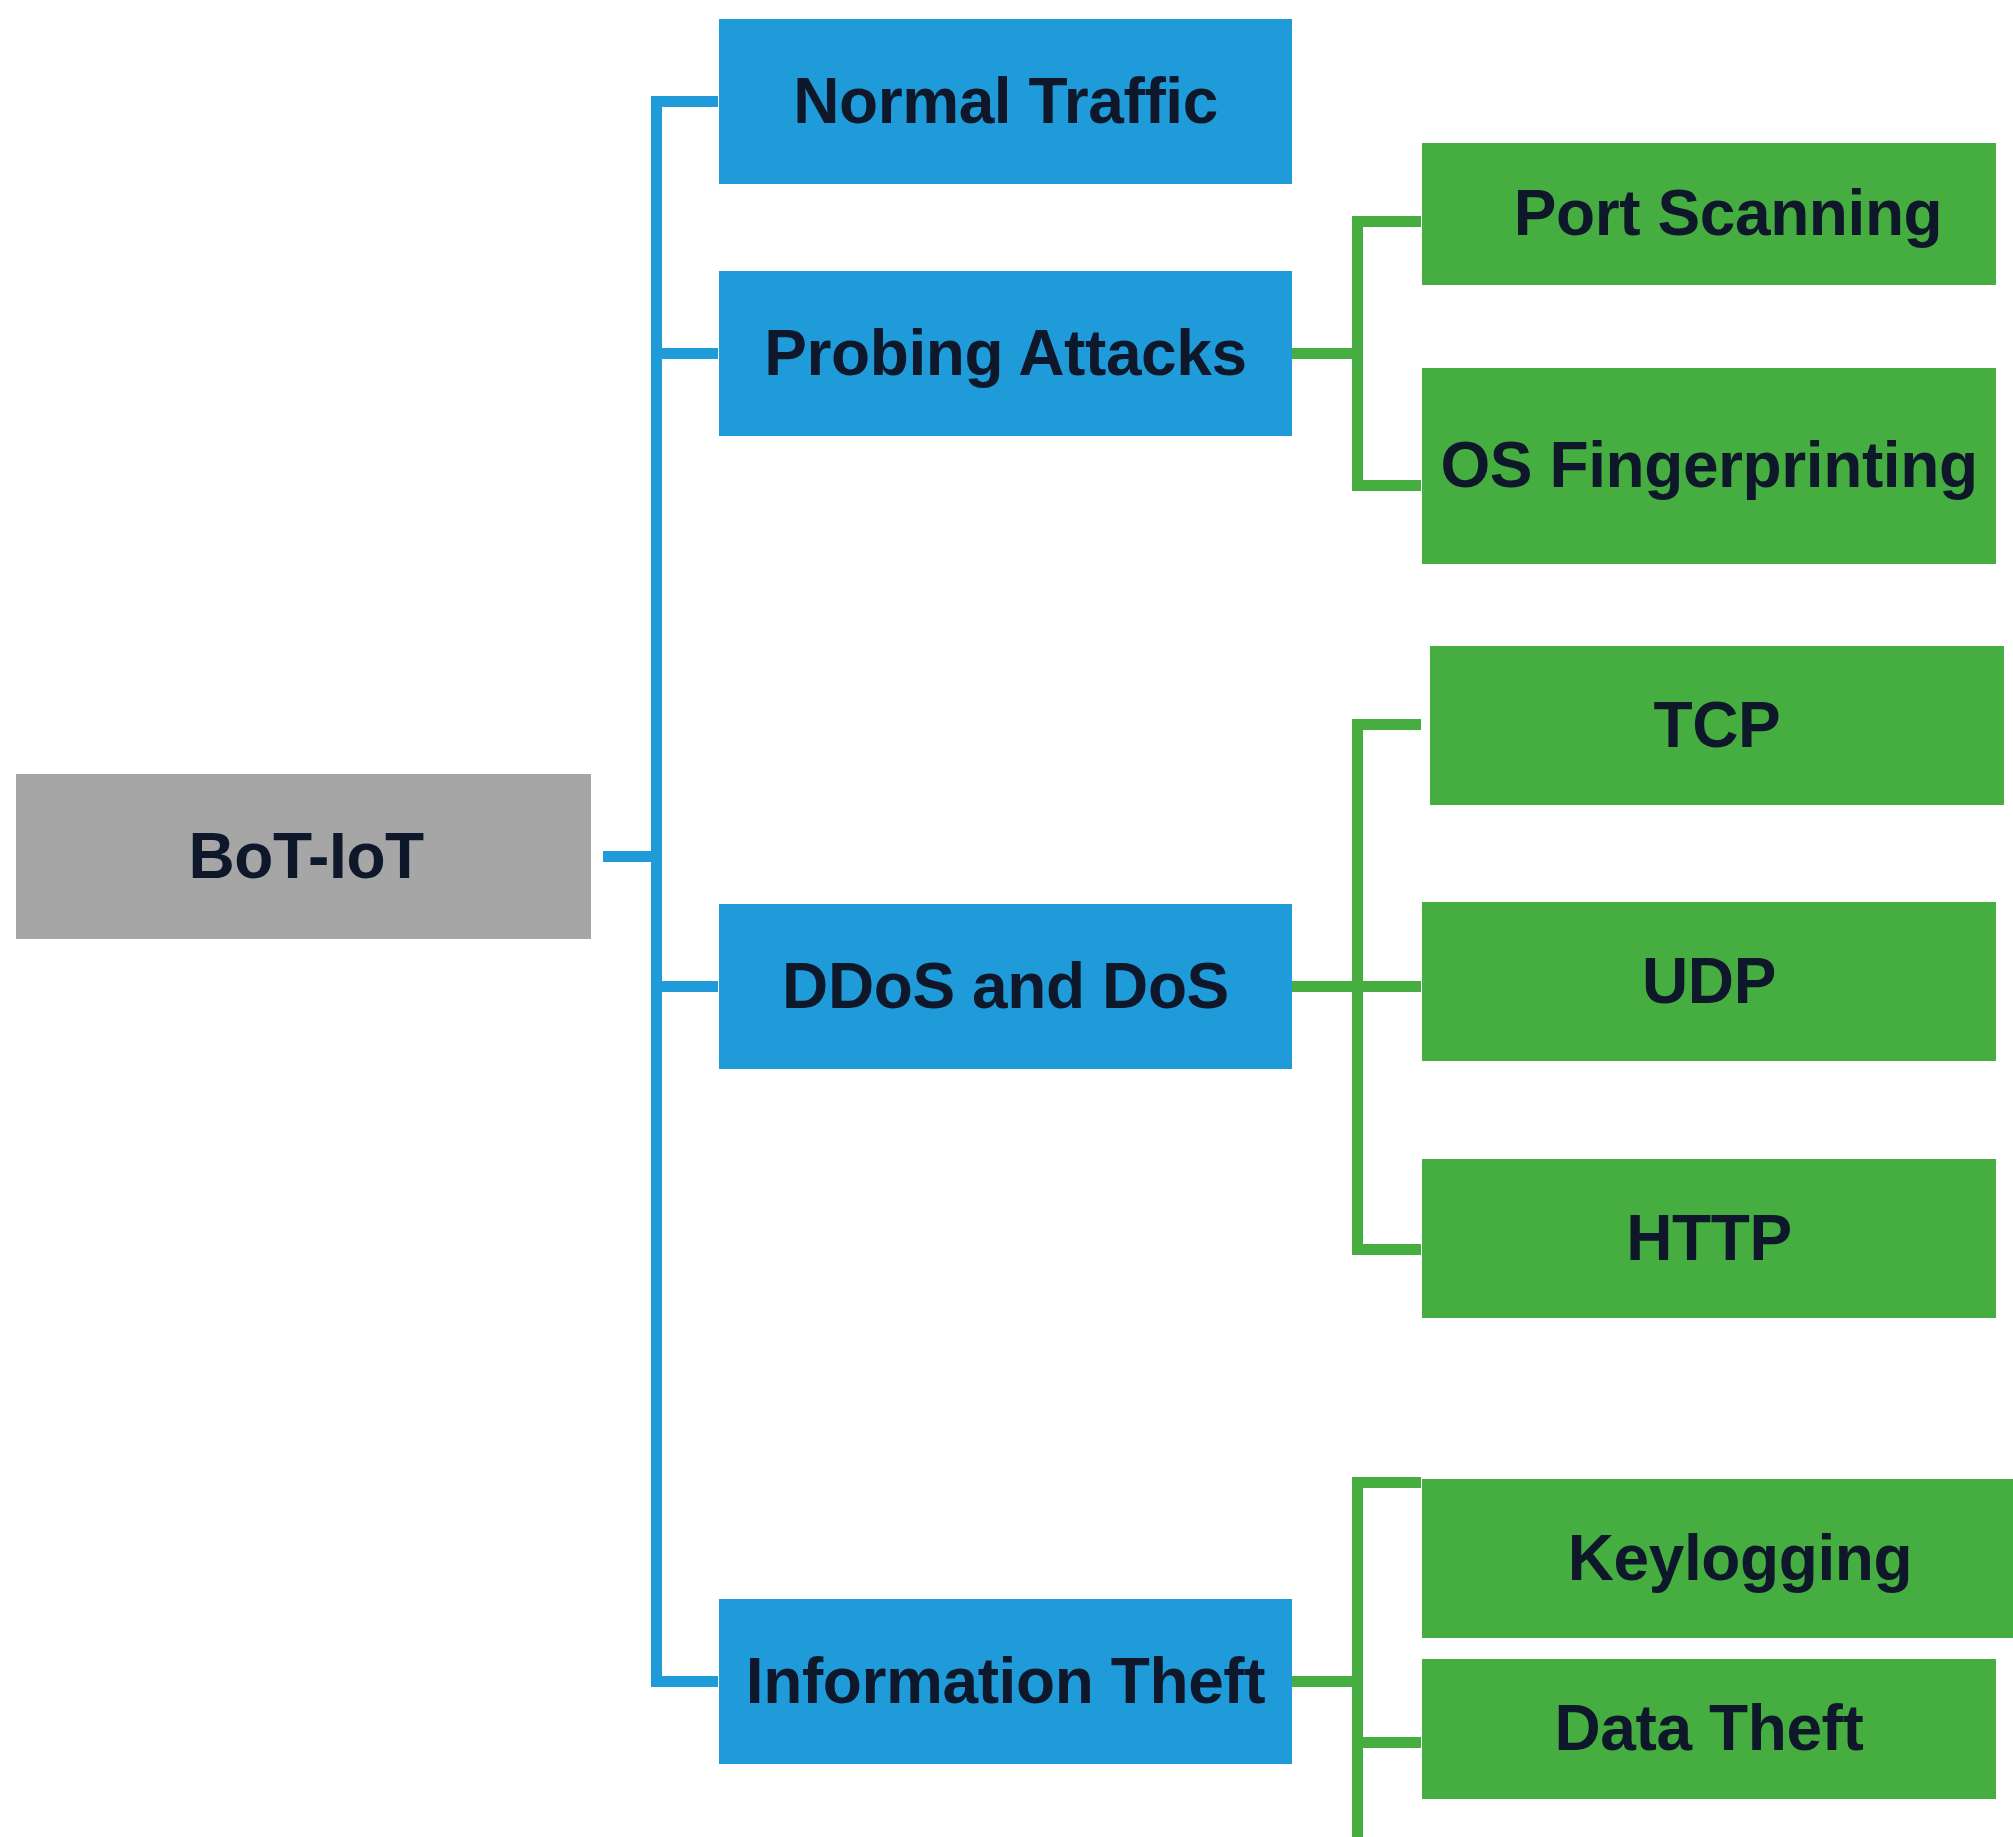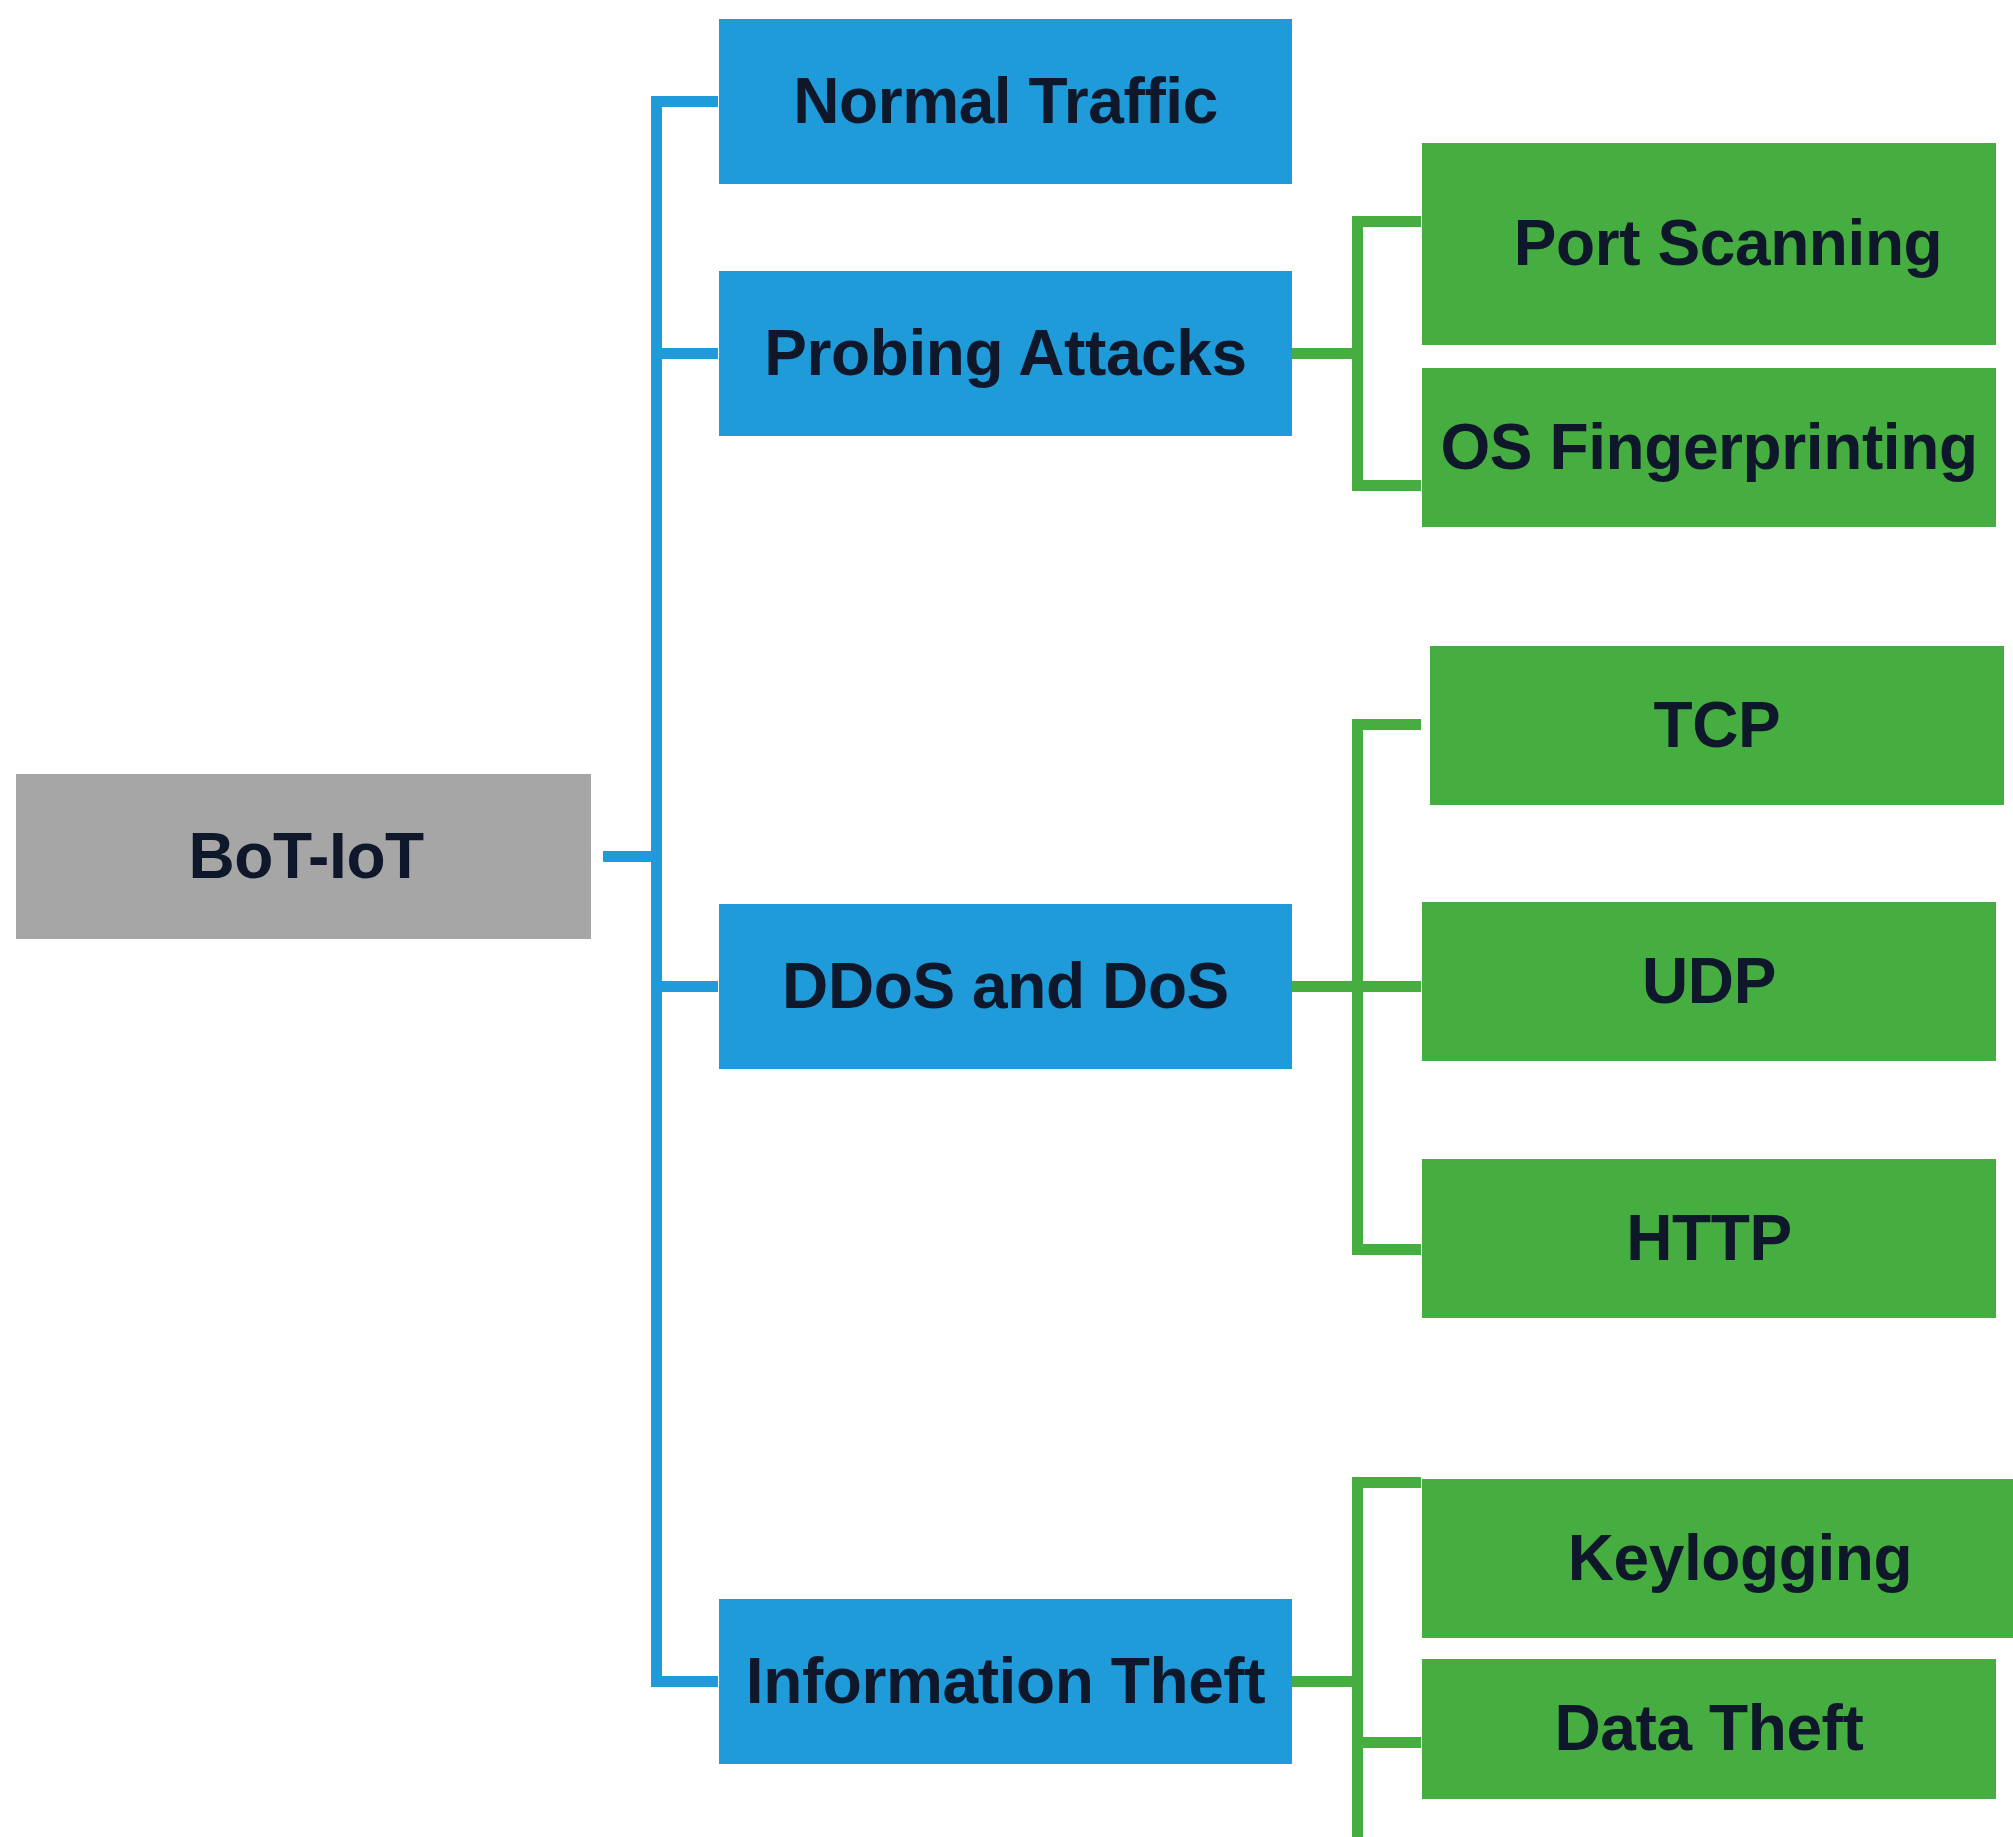--- a/index.html
+++ b/index.html
@@ -87,24 +87,24 @@
 
   <div class="node level1" style="left:719px; top:1599px; width:573px; height:165px;">
     <span>Information Theft</span>
   </div>
 
   <div class="conn green" style="left:1292px; top:348px; width:71px; height:11.2px;"></div>
   <div class="conn green" style="left:1352px; top:216px; width:11.2px; height:275px;"></div>
   <div class="conn green" style="left:1352px; top:216px; width:69px; height:11.2px;"></div>
   <div class="conn green" style="left:1352px; top:480px; width:69px; height:11.2px;"></div>
 
-  <div class="node level2" style="left:1422px; top:143px; width:574px; height:202px;padding-left:38px;">
+  <div class="node level2" style="left:1422px; top:143px; width:574px; height:142px;padding-left:38px;">
     <span>Port Scanning</span>
   </div>
-  <div class="node level2" style="left:1422px; top:368px; width:574px; height:159px;">
+  <div class="node level2" style="left:1422px; top:368px; width:574px; height:196px;">
     <span>OS Fingerprinting</span>
   </div>
 
   <div class="conn green" style="left:1292px; top:981px; width:71px; height:11.2px;"></div>
   <div class="conn green" style="left:1352px; top:719px; width:11.2px; height:536px;"></div>
   <div class="conn green" style="left:1352px; top:719px; width:69px; height:11.2px;"></div>
   <div class="conn green" style="left:1352px; top:981px; width:69px; height:11.2px;"></div>
   <div class="conn green" style="left:1352px; top:1244px; width:69px; height:11.2px;"></div>
 
   <div class="node level2" style="left:1422px; top:646px; width:574px; height:159px;margin-left:8px;">

